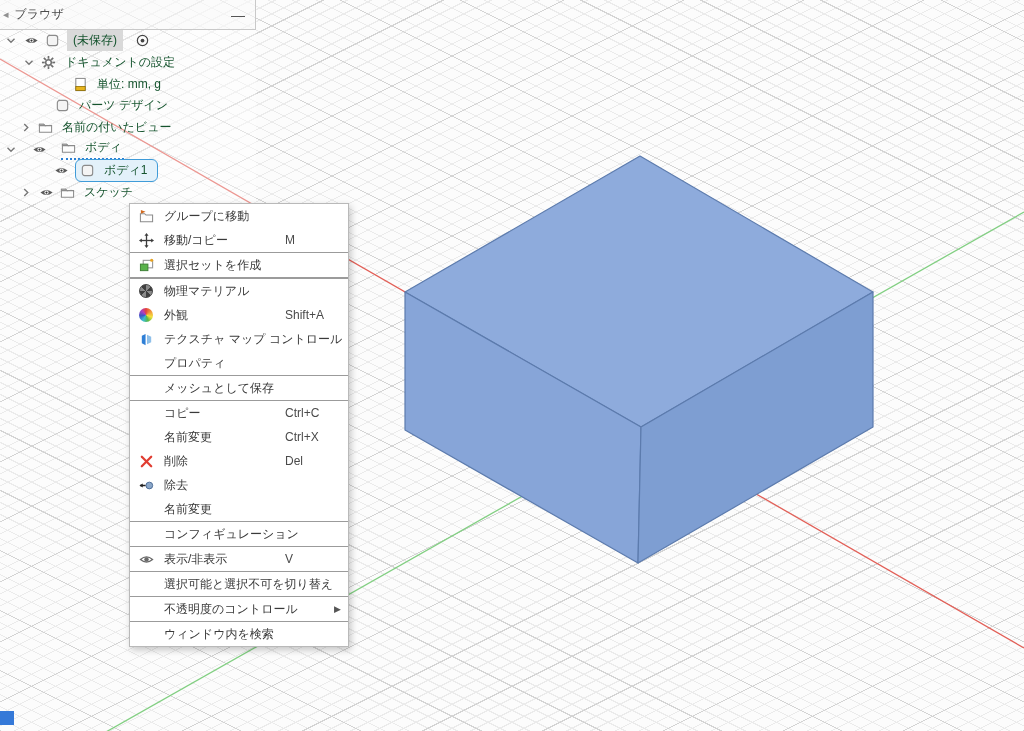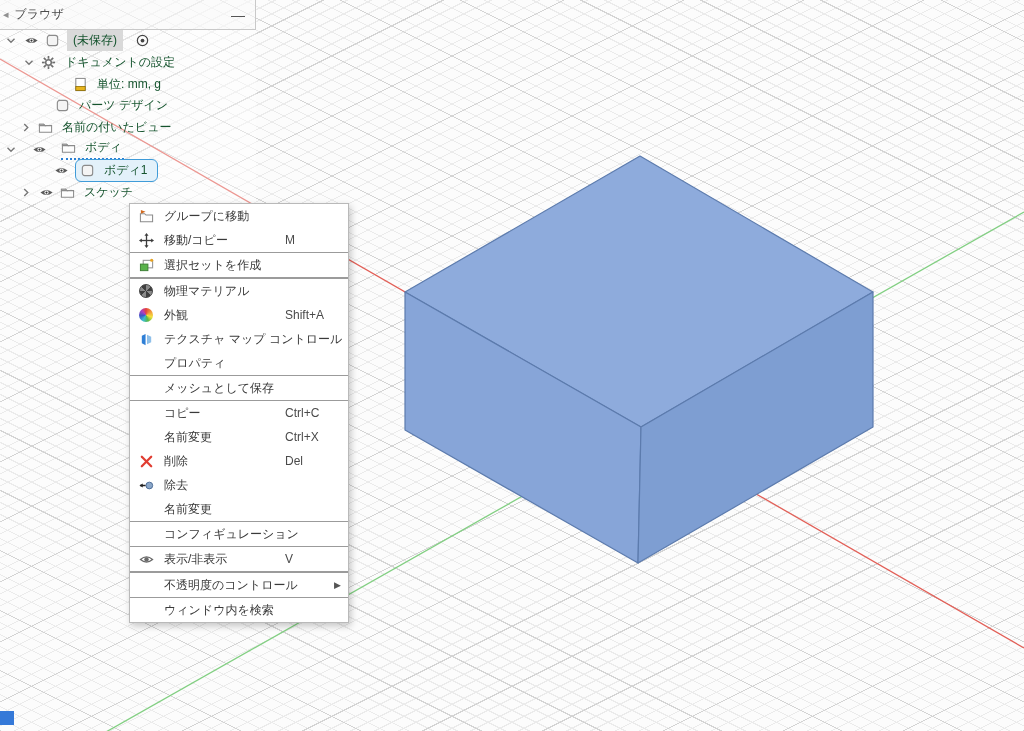--- a/index.html
+++ b/index.html
@@ -335,20 +335,23 @@
       <span class="mi-icon">
         <svg width="15" height="15" viewBox="0 0 16 16">
           <path d="M1.5 8 Q8 2.5 14.5 8 Q8 13.5 1.5 8 Z" fill="none" stroke="#6a6a6a" stroke-width="1.3"></path>
           <circle cx="8" cy="8" r="2.4" fill="#6a6a6a"></circle>
         </svg>
       </span>
       <span class="mi-label">表示/非表示</span>
       <span class="mi-shortcut">V</span>
     </div>
     <div class="menu-sep"></div>
+    <div class="menu-item">
+      <span class="mi-label">選択可能と選択不可を切り替え</span>
+    </div>
     <div class="menu-sep"></div>
     <div class="menu-item">
       <span class="mi-label">不透明度のコントロール</span>
       <span class="mi-sub">▶</span>
     </div>
     <div class="menu-sep"></div>
     <div class="menu-item">
       <span class="mi-label">ウィンドウ内を検索</span>
     </div>
   </div>

